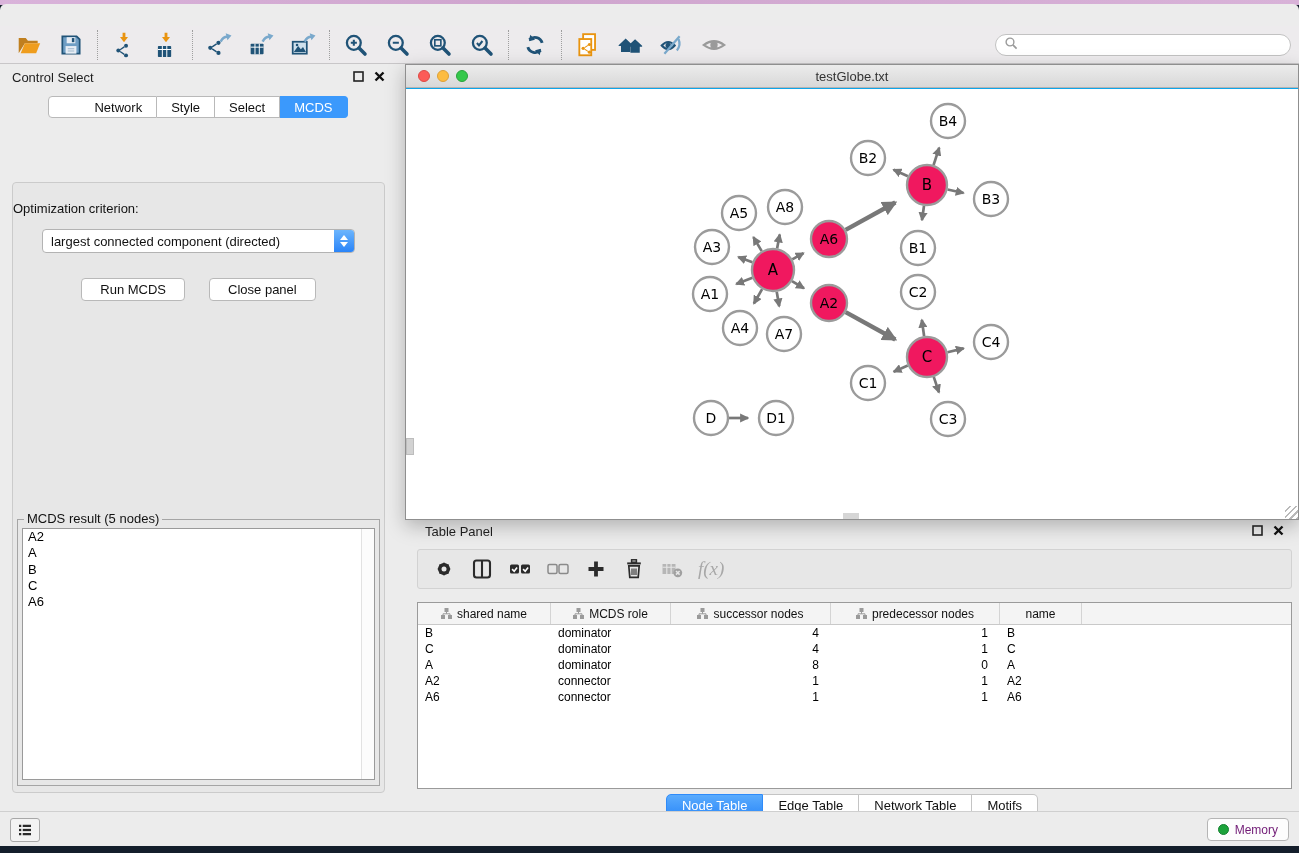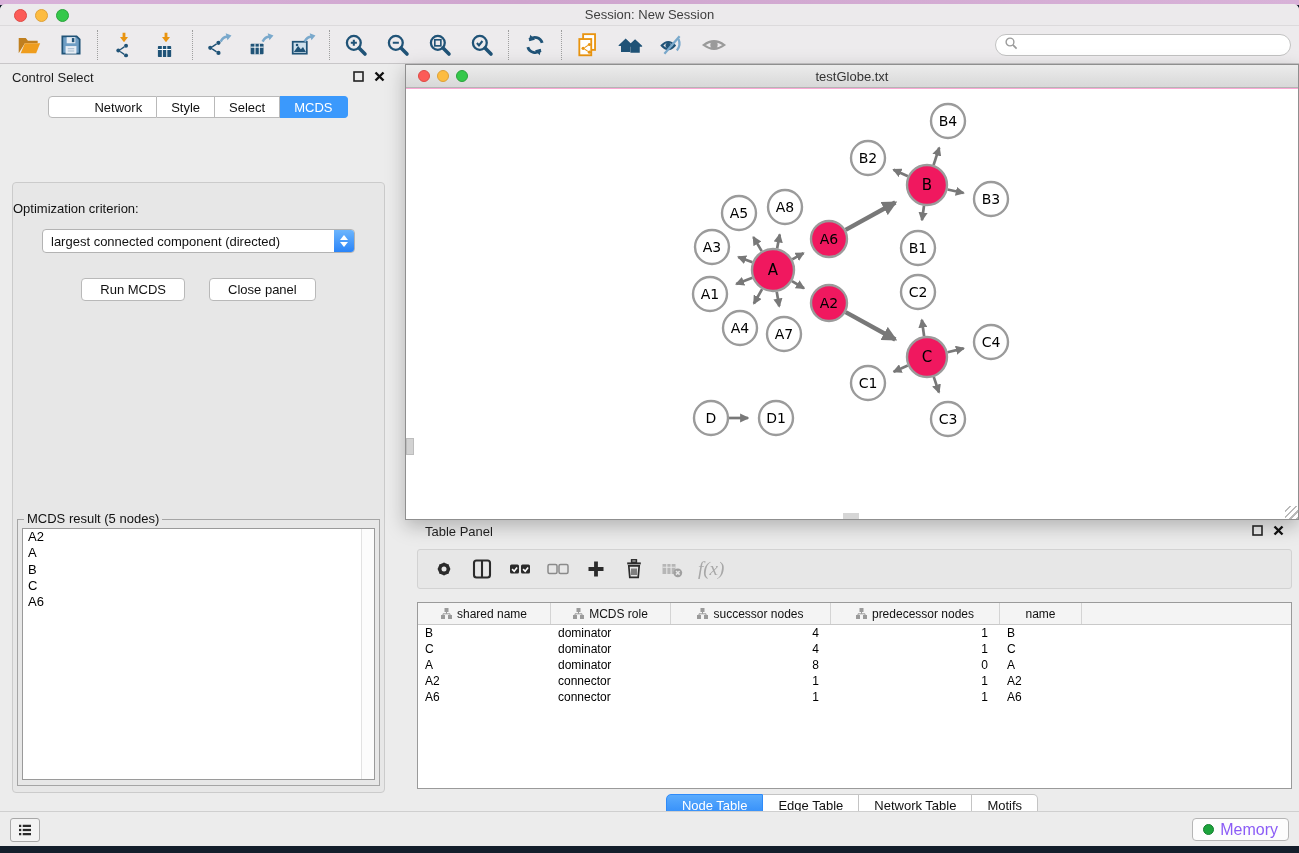--- a/index.html
+++ b/index.html
@@ -47,21 +47,21 @@
   .chev-down { width:0; height:0; border-left:4px solid transparent; border-right:4px solid transparent; border-top:5px solid #fff; }
   .btn-row { display:flex; justify-content:center; gap:24px; margin-top:25px; }
   .push-btn { height:23px; padding:0 18px; background:#fff; border:1px solid #b9b9b9; border-radius:4px; font-size:13px; color:#111; display:flex; align-items:center; cursor:pointer; }
   .mcds-fieldset { position:absolute; left:4px; right:4px; top:336px; bottom:6px; border:1px solid #a5a5a5; background:#e7e7e7; }
   .mcds-legend { position:absolute; top:-9px; left:6px; background:#e7e7e7; padding:0 3px; font-size:13px; color:#111; }
   .mcds-list { position:absolute; left:4px; right:4px; top:8px; bottom:5px; background:#fff; border:1px solid #9a9a9a; overflow:hidden; }
   .mcds-scroll { position:absolute; top:0; right:0; bottom:0; width:13px; background:#fcfcfc; border-left:1px solid #e2e2e2; }
   .mcds-item { font-size:13px; color:#000; padding:0 0 0 5px; line-height:16.3px; cursor:default; }
 
   
-  .net-window { position:absolute; left:405px; top:60px; width:894px; height:456px; background:#f9a8d4; border:1px solid #8f8f8f; box-shadow:0 6px 18px rgba(0,0,0,0.25); }
+  .net-window { position:absolute; left:405px; top:60px; width:894px; height:456px; background:#0ea5e9; border:1px solid #8f8f8f; box-shadow:0 6px 18px rgba(0,0,0,0.25); }
   .net-titlebar { position:absolute; top:0; left:0; right:0; height:23px; background:linear-gradient(#ececec,#d8d8d8); border-bottom:1px solid #b4b4b4; }
   .net-traffic { position:absolute; left:12px; top:5px; display:flex; gap:7px; }
   .light.sm { width:12px; height:12px; }
   .net-title { position:absolute; left:0; right:0; top:4px; text-align:center; font-size:13px; color:#333; }
   .net-canvas { position:absolute; top:24px; left:0; right:0; bottom:0; background:#fff; }
   .net-canvas svg { position:absolute; inset:0; }
   .net-scroll-left { position:absolute; left:0; top:349px; width:8px; height:17px; background:#d2d2d2; border:1px solid #bdbdbd; }
   .net-scroll-bottom { position:absolute; left:437px; bottom:0px; width:16px; height:6px; background:#d6d6d6; }
   .net-grip { position:absolute; right:0; bottom:0; width:13px; height:13px; background:repeating-linear-gradient(135deg, transparent 0 3px, #b9b9b9 3px 4.5px); }
 
@@ -82,37 +82,29 @@
   .tp-tab:first-child { border-left:1px solid #c4c4c4; border-radius:5px 0 0 5px; }
   .tp-tab:last-child { border-radius:0 5px 5px 0; }
   .tp-tab.active { background:linear-gradient(#5aabfd,#2f8bf9); border-color:#2f8bf9; color:#fff; }
 
   
   .statusbar { position:absolute; left:0; right:0; bottom:0; height:35px; background:#ececec; border-top:1px solid #cfcfcf; }
   .status-list-btn { position:absolute; left:10px; top:6px; width:30px; height:24px; background:#f3f3f3; border:1px solid #a8a8a8; border-radius:3px; display:flex; align-items:center; justify-content:center; cursor:pointer; }
   .status-list-btn svg { width:18px; height:18px; }
   .memory-btn { position:absolute; right:10px; top:6px; height:23px; padding:0 10px; background:#fdfdfd; border:1px solid #b5b5b5; border-radius:4px; display:flex; align-items:center; gap:6px; cursor:pointer; }
   .memory-dot { width:11px; height:11px; border-radius:50%; background:#1ca33b; border:1px solid #148030; }
-  .memory-label { font-size:16px; color:#8b5cf6; }
+  .memory-label { font-size:12px; color:#701a75; }
 </style>
 </head>
 <body>
 
 <div class="desktop-top"></div>
 
 <div class="app-window">
 
-  <div class="titlebar">
-    <div class="traffic">
-      <span class="light red"></span>
-      <span class="light yellow"></span>
-      <span class="light green"></span>
-    </div>
-    <div class="win-title">Session: New Session</div>
-  </div>
 
   <div class="toolbar">
     <div id="main-toolbar-groups" style="display:flex;align-items:center;">
         <div class="tb-group">
           <div class="tb-btn">
             <svg viewBox="0 0 24 24" style="width:26px;height:26px">
               <path d="M2.5 19.5 V5.5 h6.5 l2 2.5 H20 v2.3 H8.2 Z" fill="#c07f1f"></path>
               <path d="M4.3 19.5 L8.2 10.3 H22.3 L18.6 19.5 Z" fill="#ef9d1e"></path>
             </svg>
           </div>

